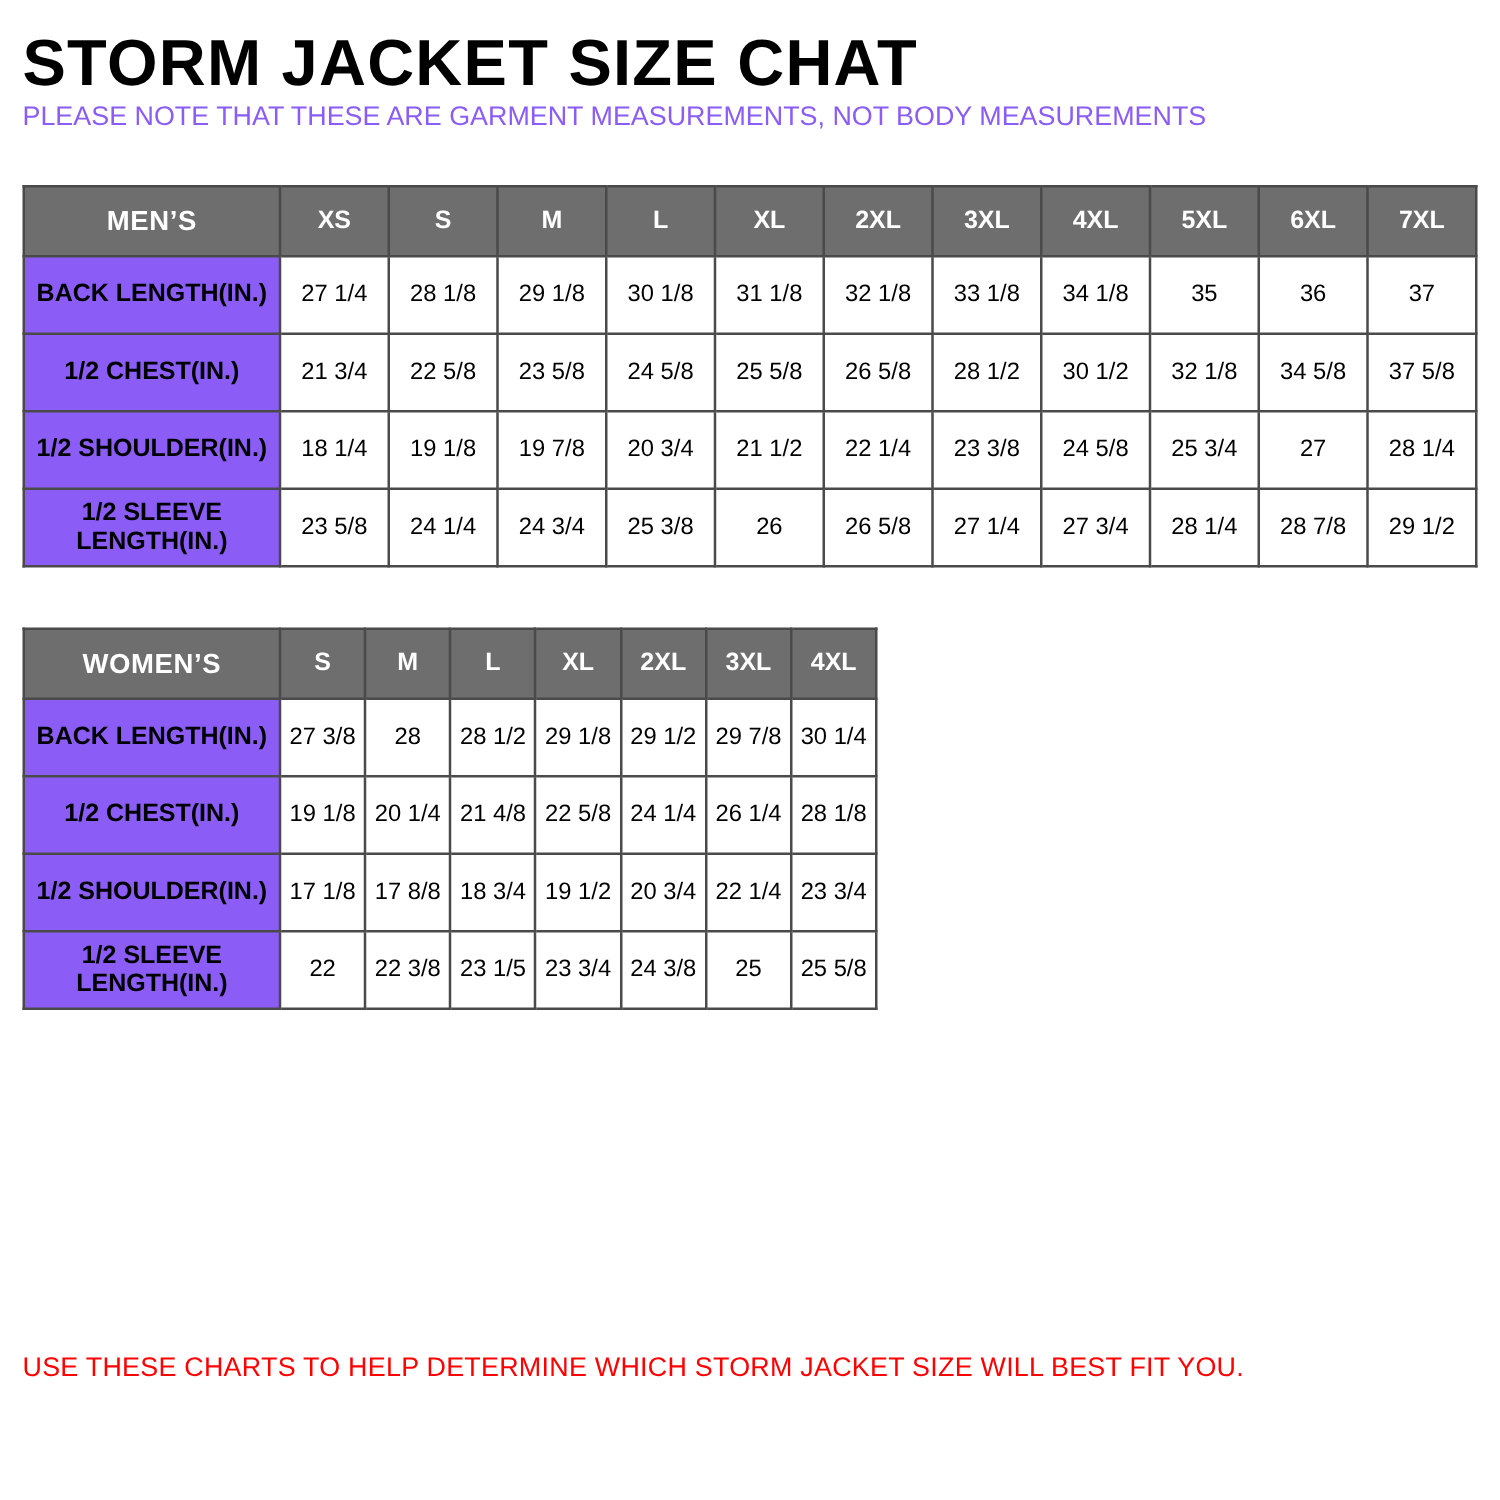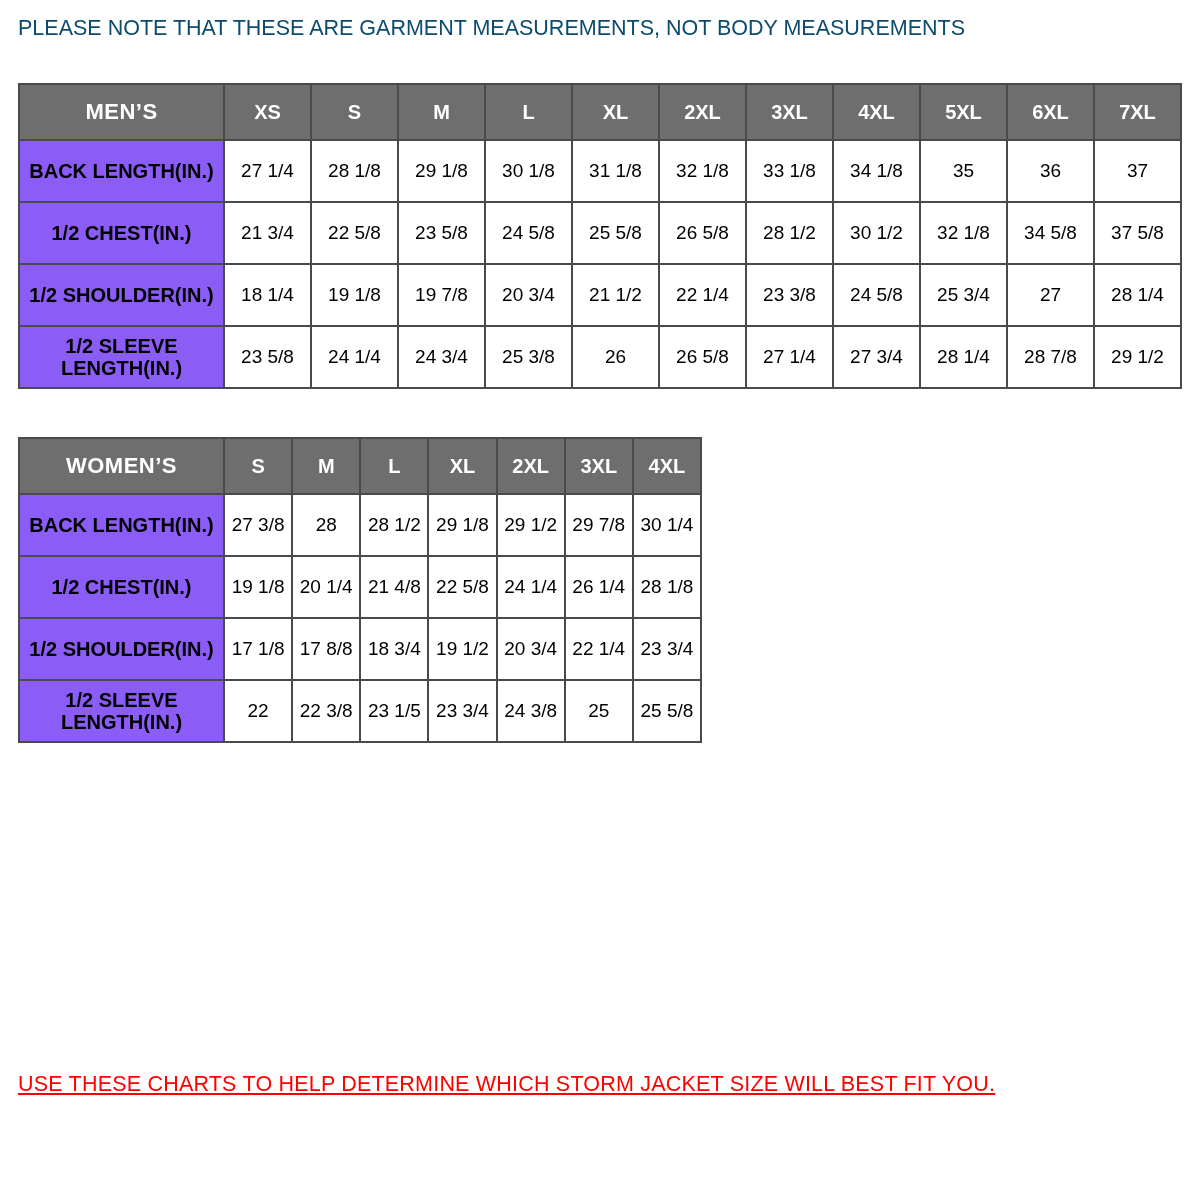--- a/index.html
+++ b/index.html
@@ -23,25 +23,25 @@
   }
   .title {
     font-size: 52px;
     font-weight: bold;
     letter-spacing: 1px;
     margin: 24px 0 0 0;
     line-height: 1.05;
     white-space: nowrap;
   }
   .note {
-    color: #0c4a6e;
+    color: #8b5cf6;
     font-size: 21.5px;
     font-weight: 500;
     line-height: 1.35;
-    margin-top: 14px;
+    margin-top: 0;
     max-width: 950px;
   }
   .table-wrap {
     margin-top: 40px;
   }
   table {
     border-collapse: collapse;
     table-layout: fixed;
     border: 2px solid #4a4a4a;
   }
@@ -87,28 +87,28 @@
   .women col.lab { width: 205px; }
   .footer-note {
     position: absolute;
     left: 18px;
     top: 1058px;
     color: #ff0000;
     font-size: 21.5px;
     font-weight: 500;
     letter-spacing: 0.2px;
     white-space: nowrap;
-    text-decoration: underline;
   }
 </style>
 </head>
 <body>
 
 <div class="page">
 
+  <h1 class="title">STORM JACKET SIZE CHAT</h1>
 
   <div class="note">PLEASE NOTE THAT THESE ARE GARMENT MEASUREMENTS, NOT BODY MEASUREMENTS</div>
 
   <div class="table-wrap">
     <table class="men">
       <colgroup>
         <col class="lab">
       </colgroup>
       <thead>
         <tr>

